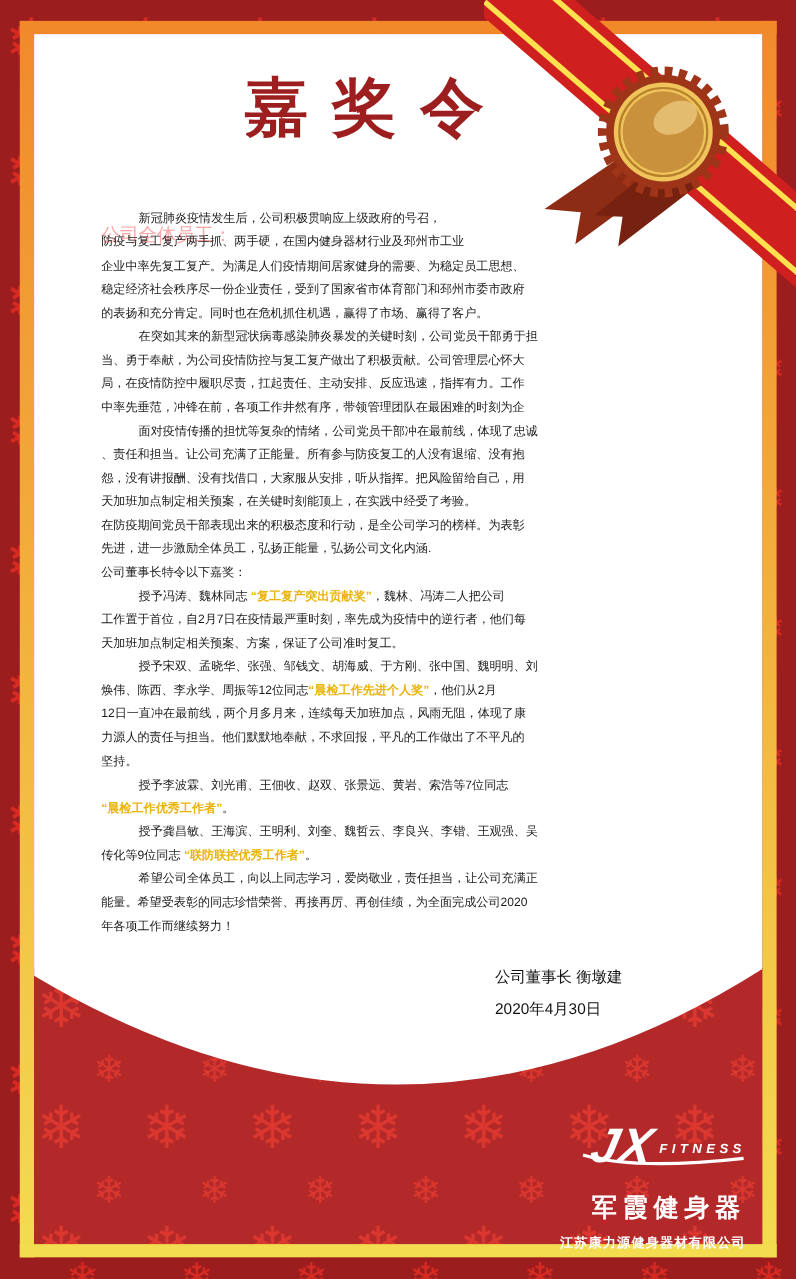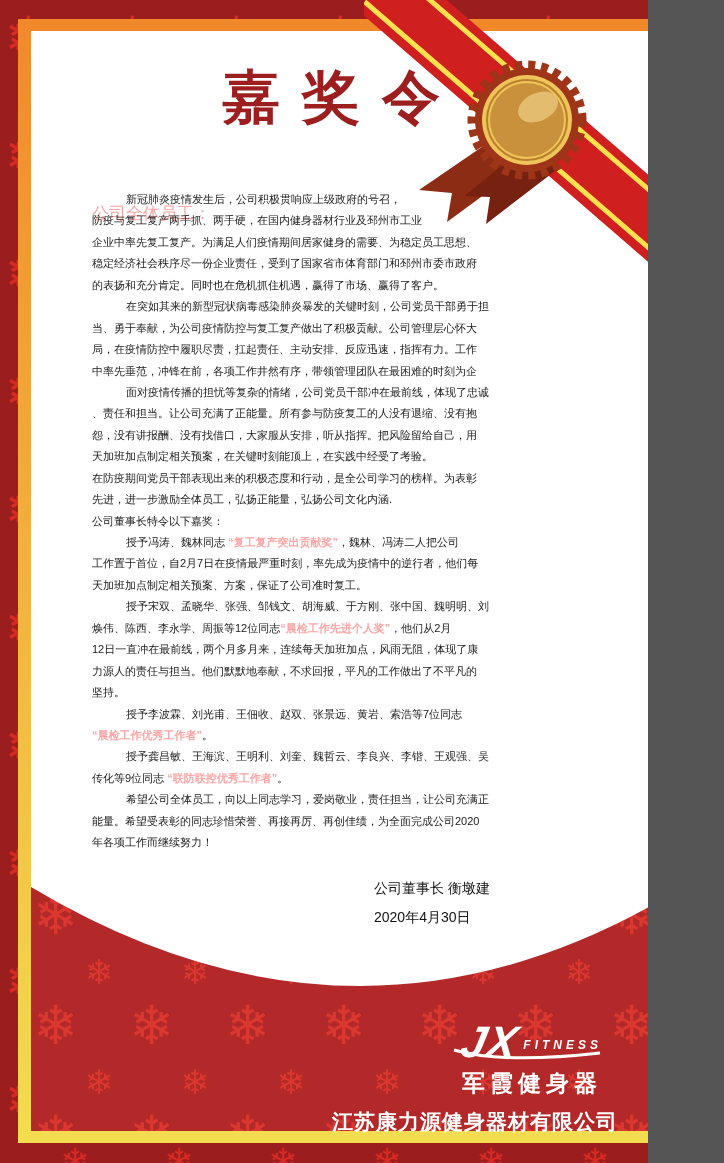--- a/index.html
+++ b/index.html
@@ -1,16 +1,16 @@
 <!DOCTYPE html>
 <html><head>
 <meta charset="utf-8">
 <style>
   html,body{margin:0;padding:0;background:#555;}
-  #page{position:relative;width:648px;height:1163px;overflow:hidden;
+  #page{position:relative;width:724px;height:1163px;overflow:hidden;
         font-family:"Liberation Sans",sans-serif;background:#9B1D1D;}
   svg{display:block;}
   .abs{position:absolute;}
 
   
   .frame-top{left:18px;top:19px;width:688px;height:12px;background:#F1892B;}
   .frame-bottom{left:18px;top:1131px;width:688px;height:12px;background:#F3DC50;}
   .frame-left{left:18px;top:19px;width:13px;height:1124px;
               background:linear-gradient(#F1892B,#F3DC50);}
   .frame-right{left:693px;top:19px;width:13px;height:1124px;
@@ -23,36 +23,36 @@
   .title{left:31px;top:66px;width:600px;text-align:center;
          font-family:"Liberation Serif",serif;font-weight:900;
          font-size:58px;line-height:64px;letter-spacing:22px;text-indent:22px;
          color:#9C1E1E;}
 
   
   .salutation{left:92px;top:166px;font-size:17px;color:#fca5a5;white-space:nowrap;margin-top:36px;}
   .body{left:92px;top:189px;width:600px;color:#1A1A1A;}
   .body .line{font-size:11px;line-height:21.45px;height:21.45px;white-space:nowrap;}
   .body .line.indent{padding-left:34px;}
-  .body .award{color:#fca5a5;font-weight:bold;}
+  .body .award{color:#eab308;font-weight:bold;}
 
   
   .signature{right:60px;top:874px;width:214px;text-align:left;
              font-size:14px;line-height:29px;color:#111;}
 
   
   .logo{right:46px;top:1022px;width:270px;text-align:right;color:#FFFFFF;}
   .logo-row{position:relative;height:44px;}
   .logo-jx{display:inline-block;font-size:44px;font-weight:900;font-style:italic;
            transform:skewX(-12deg);line-height:40px;letter-spacing:1px;}
   .logo-fitness{display:inline-block;font-size:12px;font-weight:bold;font-style:italic;
                 letter-spacing:4px;vertical-align:8px;margin-left:6px;}
   .logo-swoosh{position:absolute;right:0;bottom:2px;}
-  .logo-brand{font-size:23px;font-weight:bold;letter-spacing:5px;margin-top:2px;text-align:right;}
-  .logo-company{font-size:21px;font-weight:bold;letter-spacing:1px;margin-top:9px;
+  .logo-brand{font-size:23px;font-weight:bold;letter-spacing:5px;margin-top:16px;text-align:right;}
+  .logo-company{font-size:12px;font-weight:bold;letter-spacing:1px;margin-top:9px;
                 white-space:nowrap;}
 </style>
 </head>
 <body>
 
 <div id="page">
 
   <svg class="abs" style="left:0;top:0" width="724" height="1163" viewBox="0 0 724 1163">
     <defs>
       <pattern id="sf1" width="104" height="118" patternUnits="userSpaceOnUse">

